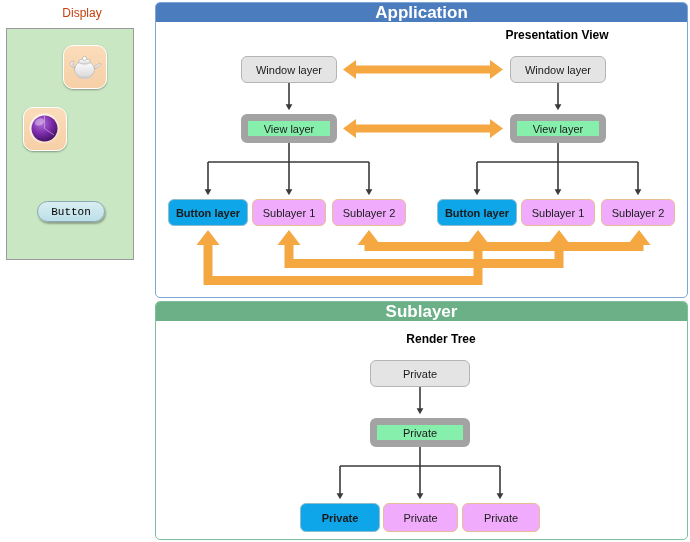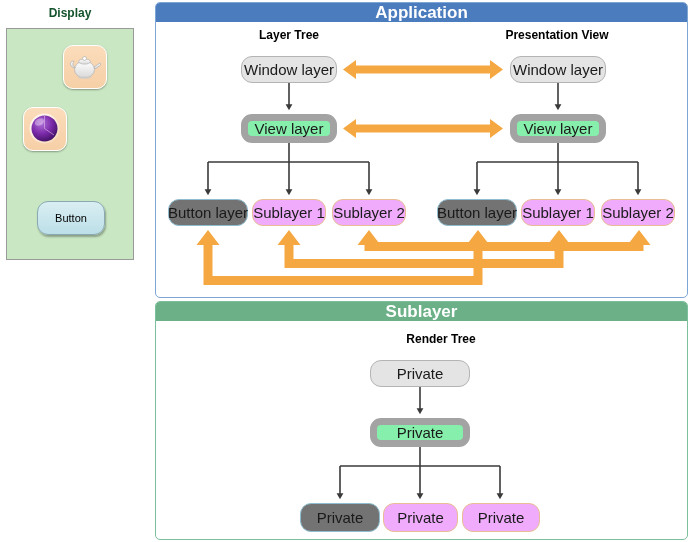--- a/index.html
+++ b/index.html
@@ -14,25 +14,25 @@
     position: relative;
     overflow: hidden;
     -webkit-font-smoothing: antialiased;
   }
 
   .root { position: relative; width: 690px; height: 542px; }
 
   
   .display-title {
     position: absolute;
-    left: 0; top: 6px; width: 140px;
+    left: 12px; top: 6px; width: 140px;
     text-align: center;
     font-size: 12px;
-    font-weight: bold;
-    color: #14532d;
+    font-weight: normal;
+    color: #c2410c;
   }
   .display-screen {
     position: absolute;
     left: 6px; top: 28px;
     width: 128px; height: 232px;
     background: #c9e7c3;
     border: 1px solid #9a9a9a;
     box-sizing: border-box;
   }
   .tile {
@@ -45,29 +45,30 @@
     box-sizing: border-box;
   }
   .tile-teapot { left: 56px; top: 16px; }
   .tile-sphere { left: 16px; top: 78px; }
 
   .teapot-svg, .sphere-svg { position: absolute; left: 0; top: 0; }
 
   .display-button {
     position: absolute;
     left: 30px; top: 172px;
-    width: 68px; height: 34px;
+    width: 68px; height: 21px;
     border-radius: 11px;
     background: linear-gradient(180deg,#d9eef2 0%, #bcdfe8 100%);
     border: 1px solid #8aa9b3;
     box-shadow: 1px 2px 2px rgba(0,0,0,0.30);
     box-sizing: border-box;
     display: flex; align-items: center; justify-content: center;
     font-size: 11px;
     color: #000;
+    font-family: Liberation Mono, monospace;
   }
 
   
   .panel {
     position: absolute;
     box-sizing: border-box;
     background: #ffffff;
     border-radius: 5px;
   }
   .panel-app {
@@ -97,31 +98,31 @@
     font-size: 12px;
     font-weight: bold;
     color: #000;
     text-align: center;
   }
 
   
   .node {
     position: absolute;
     box-sizing: border-box;
-    border-radius: 11px;
+    border-radius: 6px;
     display: flex;
     align-items: center;
     justify-content: center;
-    font-size: 15px;
+    font-size: 11px;
     color: #1a1a1a;
     white-space: nowrap;
   }
   .node-gray   { background: #e4e4e4; border: 1px solid #b4b4b4; }
   .node-green  { background: #86efac; border: 7px solid #a3a3a3; }
-  .node-blue   { background: #737373; border: 1px solid #8fbdd0; }
+  .node-blue   { background: #0ea5e9; border: 1px solid #8fbdd0; font-weight: bold; }
   .node-orange { background: #f0abfc; border: 1px solid #e8bd93; }
 
   
   .lines {
     position: absolute;
     left: 0; top: 0;
     width: 690px; height: 542px;
     pointer-events: none;
   }
 </style>
@@ -171,21 +172,20 @@
       </svg>
     </div>
 
     <div class="display-button">Button</div>
   </div>
 
   <div class="panel panel-app">
     <div class="panel-header hdr-app">Application</div>
   </div>
 
-  <div class="tree-title" style="left:224px; top:28px; width:130px;">Layer Tree</div>
   <div class="tree-title" style="left:492px; top:28px; width:130px;">Presentation View</div>
 
   <div class="node node-gray" style="left:241px; top:56px; width:96px; height:27px;">Window layer</div>
   <div class="node node-green" style="left:241px; top:114px; width:96px; height:29px;">View layer</div>
   <div class="node node-blue" style="left:168px; top:199px; width:80px; height:27px;">Button layer</div>
   <div class="node node-orange" style="left:252px; top:199px; width:74px; height:27px;">Sublayer 1</div>
   <div class="node node-orange" style="left:332px; top:199px; width:74px; height:27px;">Sublayer 2</div>
 
   <div class="node node-gray" style="left:510px; top:56px; width:96px; height:27px;">Window layer</div>
   <div class="node node-green" style="left:510px; top:114px; width:96px; height:29px;">View layer</div>

